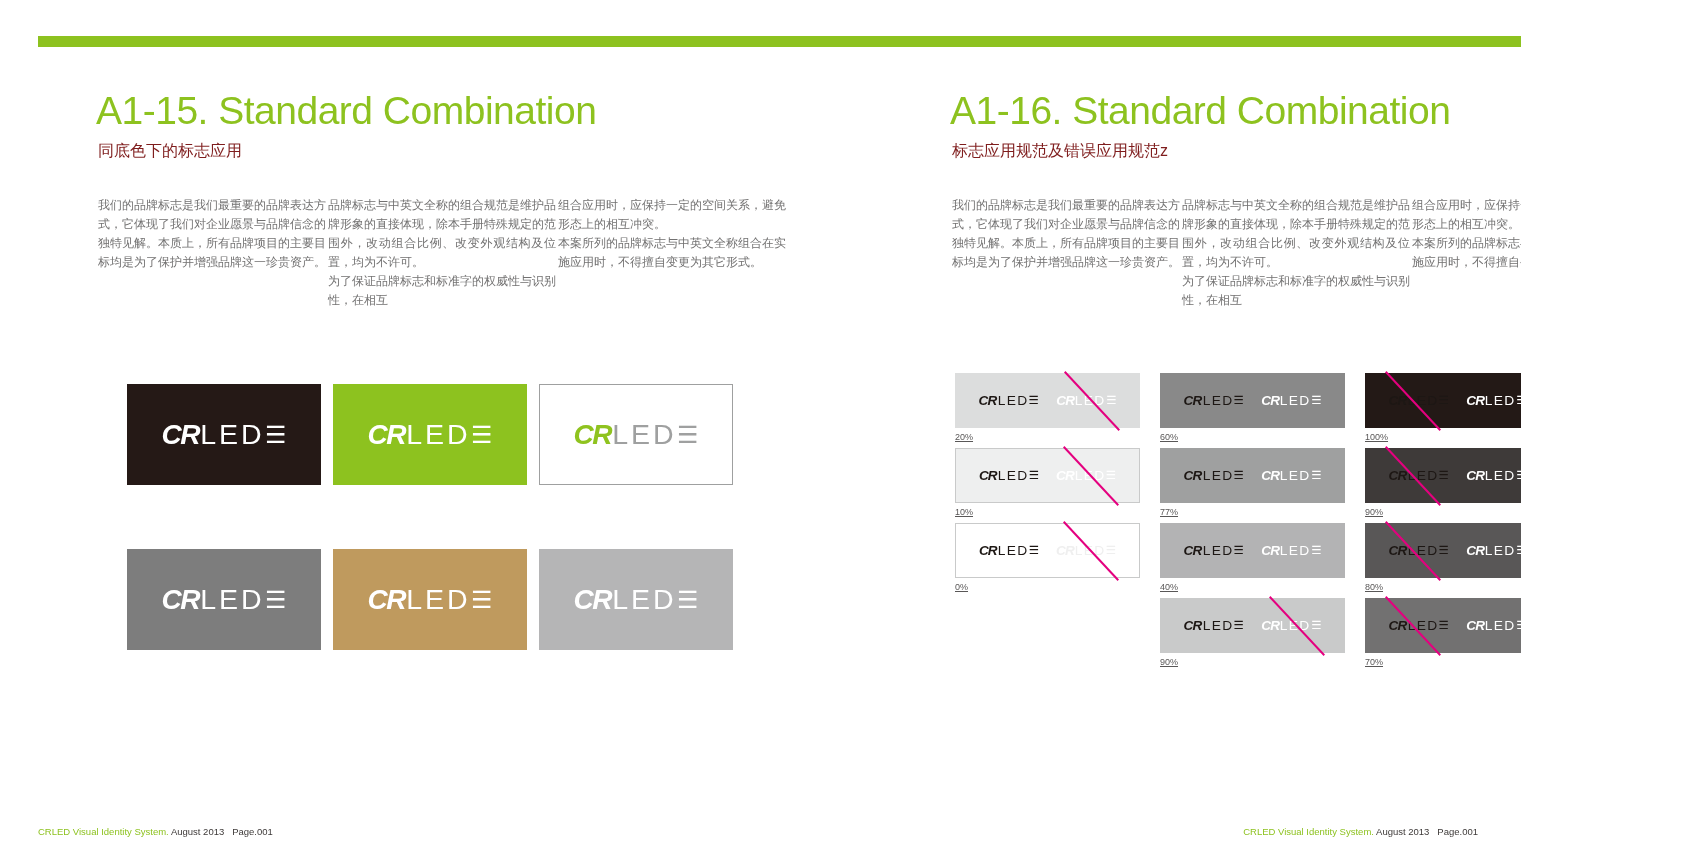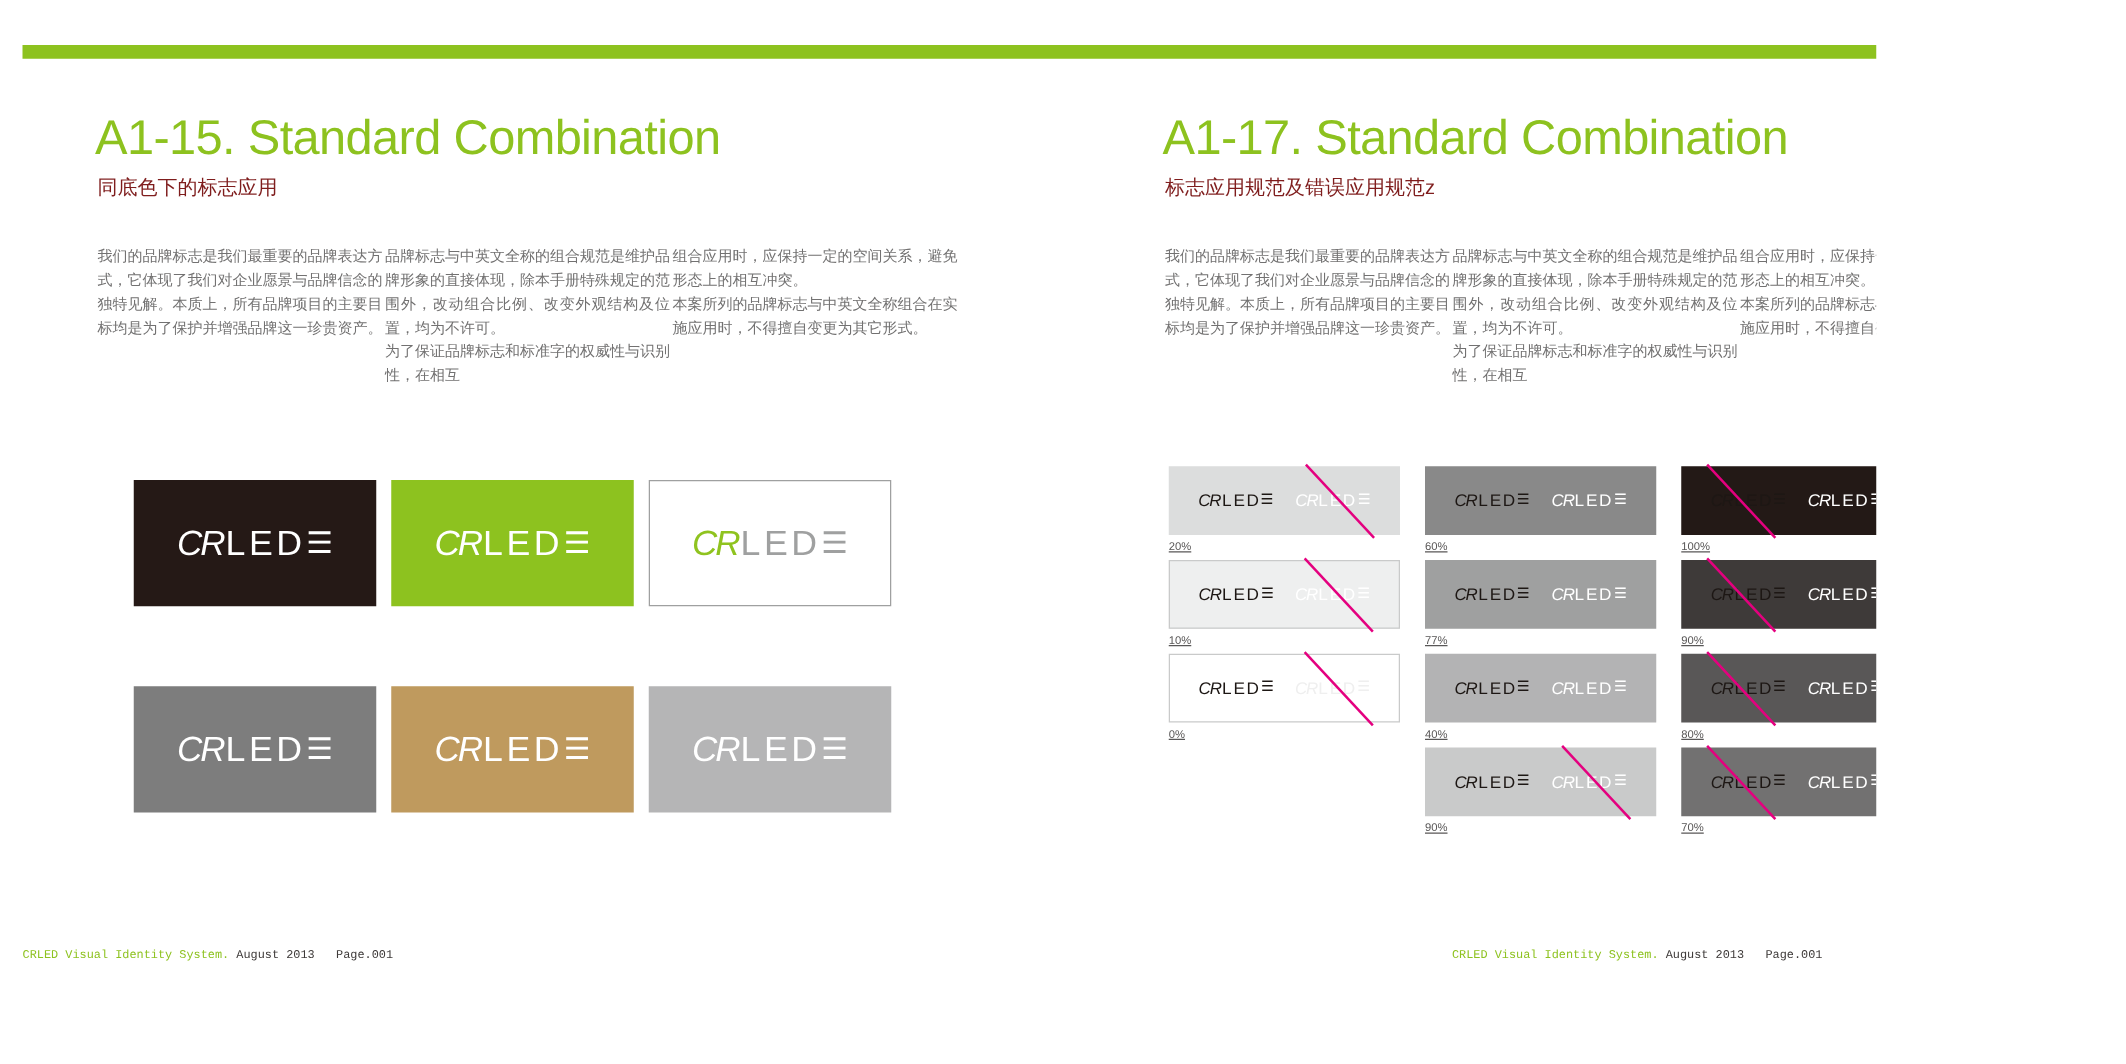--- a/index.html
+++ b/index.html
@@ -1,38 +1,38 @@
 <!DOCTYPE html>
 <html style="--slash: #e4007f;"><head>
 <meta charset="utf-8">
 <style>
   html,body{margin:0;padding:0;background:#ffffff;}
   .canvas{
     position:relative;width:1501px;height:851px;background:#ffffff;overflow:hidden;
-    font-family:"Liberation Sans","DejaVu Sans",sans-serif;color:#727171;
+    font-family:"Liberation Sans","DejaVu Sans",sans-serif;color:#727171;margin-left:20px;
   }
   .topbar{position:absolute;left:18px;top:36px;width:1640px;height:11px;}
 
   .page-title{
     position:absolute;top:90px;margin:0;font-size:39px;line-height:42px;
     font-weight:400;letter-spacing:-0.5px;color:#8dc21f;
   }
   .page-subtitle{
     position:absolute;top:141px;margin:0;font-size:16px;line-height:20px;
     font-weight:400;color:#7f1d1d;
   }
   .body-col{
     position:absolute;top:196px;width:228px;margin:0;
     font-size:12px;line-height:19px;color:#727171;white-space:pre-line;
     text-align:justify;
   }
 
   
   .logo{display:inline-flex;align-items:center;line-height:1;white-space:nowrap;}
-  .logo .cr{font-weight:400;font-style:italic;letter-spacing:-0.06em;}
+  .logo .cr{font-weight:700;font-style:italic;letter-spacing:-0.06em;}
   .logo .led{font-weight:400;margin-left:0.10em;letter-spacing:0.10em;transform:scaleX(1.02);}
   .logo .bars{font-weight:400;margin-left:0.03em;font-size:0.85em;}
   .logo-white{color:#ffffff;}
   .logo-dark{color:#1d1714;}
   .logo-faint{color:#efefef;}
   .logo-color .cr{color:#8fc31f;}
   .logo-color .led,.logo-color .bars{color:#9fa0a0;}
 
   
   .swatch-row{position:absolute;left:107px;display:flex;gap:12px;}
@@ -54,21 +54,21 @@
   .cellbox .logo{font-size:13.5px;}
   .cell-label{font-size:9px;line-height:19px;color:#595757;height:19px;text-decoration:underline;}
   .slash{
     position:absolute;width:80px;height:2px;background:var(--slash,#e4007f);
     top:calc(50% - 1px);transform:rotate(47deg);
   }
   .slash-right{left:calc(74% - 40px);}
   .slash-left{left:calc(26% - 40px);}
 
   
-  .footer{position:absolute;top:758px;font-size:9.5px;line-height:12px;white-space:pre;font-family:Liberation Mono, monospace;}
+  .footer{position:absolute;top:826px;font-size:9.5px;line-height:12px;white-space:pre;}
   .footer .brand{color:#8dc21f;}
   .footer .meta{color:#3e3a39;}
   .footer-left{left:18px;}
   .footer-right{right:43px;text-align:right;}
 </style>
 </head>
 <body>
 
 <div class="canvas">
 
@@ -127,21 +127,21 @@
         <span class="logo logo-white">
             <span class="cr">CR</span>
             <span class="led">LED</span>
             <span class="bars">☰</span>
           </span>
       </div>
     </div>
   </section>
 
   <section>
-    <h1 class="page-title" style="left:930px">A1-17. Standard Combination</h1>
+    <h1 class="page-title" style="left:930px">A1-16. Standard Combination</h1>
     <h2 class="page-subtitle" style="left:932px">标志应用规范及错误应用规范z</h2>
 
     <p class="body-col" style="left:932px">我们的品牌标志是我们最重要的品牌表达方式，它体现了我们对企业愿景与品牌信念的独特见解。本质上，所有品牌项目的主要目标均是为了保护并增强品牌这一珍贵资产。</p>
     <p class="body-col" style="left:1162px">品牌标志与中英文全称的组合规范是维护品牌形象的直接体现，除本手册特殊规定的范围外，改动组合比例、改变外观结构及位置，均为不许可。
 为了保证品牌标志和标准字的权威性与识别性，在相互</p>
     <p class="body-col" style="left:1392px">组合应用时，应保持一定的空间关系，避免形态上的相互冲突。
 本案所列的品牌标志与中英文全称组合在实施应用时，不得擅自变更为其它形式。</p>
 
     <div class="grid">
 

